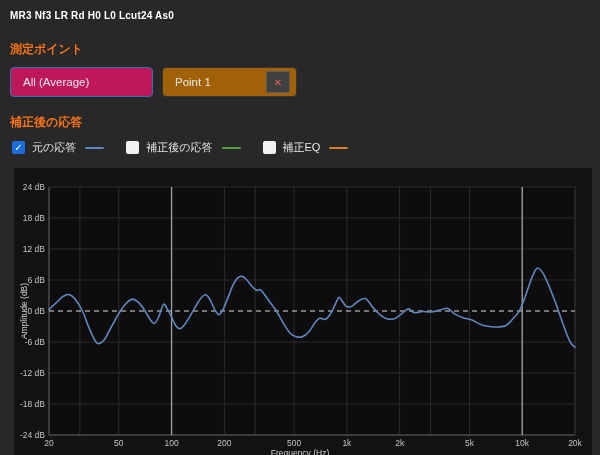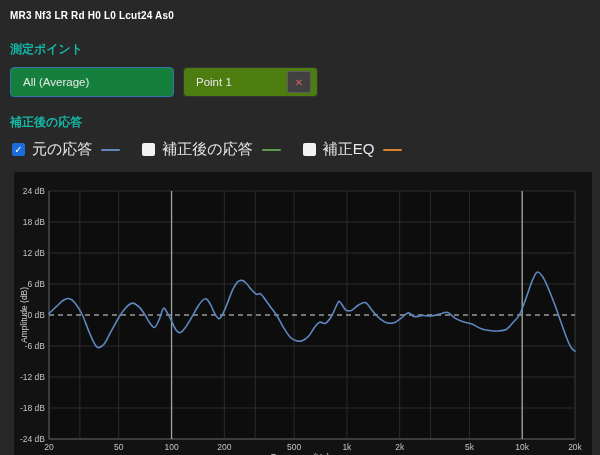--- a/index.html
+++ b/index.html
@@ -1,32 +1,32 @@
 <!DOCTYPE html>
 <html><head>
 <meta charset="utf-8">
 <style>
   html,body{margin:0;padding:0;background:#282828;width:600px;height:455px;overflow:hidden;
     font-family:"Liberation Sans","DejaVu Sans",sans-serif;-webkit-font-smoothing:antialiased;}
   .page{padding:8px 8px 0 10px;}
   .app-title{color:#ffffff;font-size:10px;font-weight:bold;margin:2px 0 20px 0;letter-spacing:.2px;}
-  .section-heading{color:#14b8a6;font-size:12px;font-weight:bold;margin:0 0 9px 0;}
+  .section-heading{color:#f97316;font-size:12px;font-weight:bold;margin:0 0 9px 0;}
   .chips-row{display:flex;gap:9px;margin:0 0 17px 0;}
   .chip{height:30px;box-sizing:border-box;display:flex;align-items:center;border-radius:4px;
     font-size:11.5px;color:#e8e8e8;cursor:pointer;border:1px solid transparent;background:#2d2d2d;}
-  .chip.selected{background:#15803d;border:1px solid #3273ab;width:164px;padding:0 12px;}
-  .chip.removable{width:135px;justify-content:space-between;padding:0 6px 0 12px;background:#4d7c0f;border:1px solid #343434;gap:20px;}
+  .chip.selected{background:#be185d;border:1px solid #3273ab;width:143px;padding:0 12px;}
+  .chip.removable{width:135px;justify-content:space-between;padding:0 6px 0 12px;background:#a16207;border:1px solid #343434;gap:20px;}
   .chip-close{width:22px;height:20px;display:flex;align-items:center;justify-content:center;
     background:#404040;border:1px solid #5d5d5d;border-radius:2px;color:#dd5f5f;font-size:10px;cursor:pointer;}
   .legend-row{display:flex;align-items:center;gap:22px;margin:0 0 13px 2px;}
   .toggle{display:flex;align-items:center;gap:7px;cursor:pointer;}
   .cb{width:13px;height:13px;border-radius:2px;background:#f2f2f2;display:flex;align-items:center;
     justify-content:center;font-size:10px;color:#ffffff;line-height:1;}
   .cb.checked{background:#1b6ddd;}
-  .toggle-label{color:#e8e8e8;font-size:15px;}
+  .toggle-label{color:#e8e8e8;font-size:11px;}
   .swatch{width:19px;height:2px;border-radius:1px;margin-left:2px;}
   .chart-panel{margin-left:4px;width:578px;height:293px;background:#121212;border-radius:2px;}
   svg text.tick{font-family:"Liberation Sans","DejaVu Sans",sans-serif;font-size:8.5px;fill:#c3c3c3;}
   svg text.axis-label{font-family:"Liberation Sans","DejaVu Sans",sans-serif;font-size:8.5px;fill:#d2d2d2;}
 </style>
 </head>
 <body>
 
 <div class="page">
 

